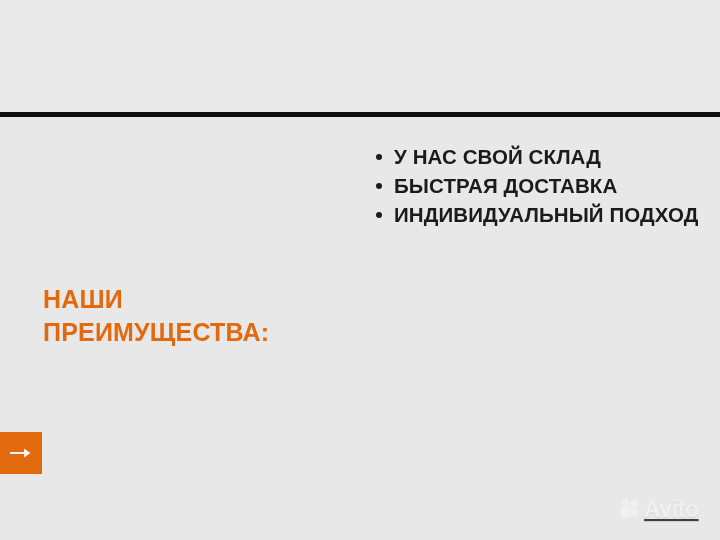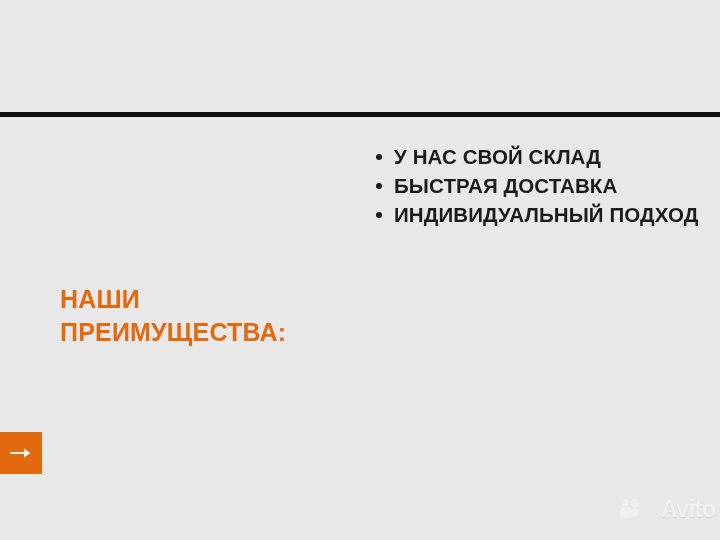--- a/index.html
+++ b/index.html
@@ -39,21 +39,21 @@
     left: 0;
     top: 0;
     width: 720px;
     height: 112px;
     background: #e9e9e9;
   }
 
   
   #heading {
     position: absolute;
-    left: 60px;
+    left: 43px;
     top: 266px;
     width: 300px;
     color: #e3690f;
     font-size: 25px;
     font-weight: bold;
     line-height: 33px;
     letter-spacing: 0.2px;
     text-transform: uppercase;
     white-space: pre-line;
   }
@@ -113,23 +113,24 @@
     display: block;
   }
 
   
   #watermark {
     position: absolute;
     left: 619px;
     top: 498px;
     display: flex;
     align-items: flex-start;
-    gap: 20px;
+    gap: 3px;
     opacity: 0.72;
     pointer-events: none;
+    text-decoration: underline;
   }
   #watermark .wm-mark {
     display: block;
     width: 22px;
     height: 22px;
   }
   #watermark .wm-text {
     color: #f4f4f4;
     font-size: 23px;
     font-weight: bold;

